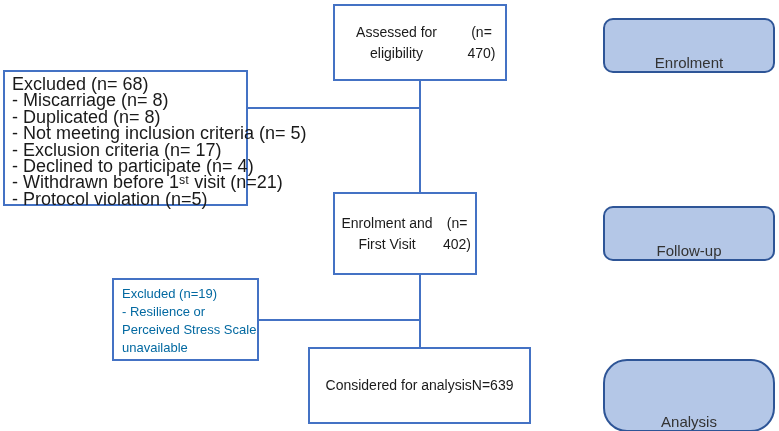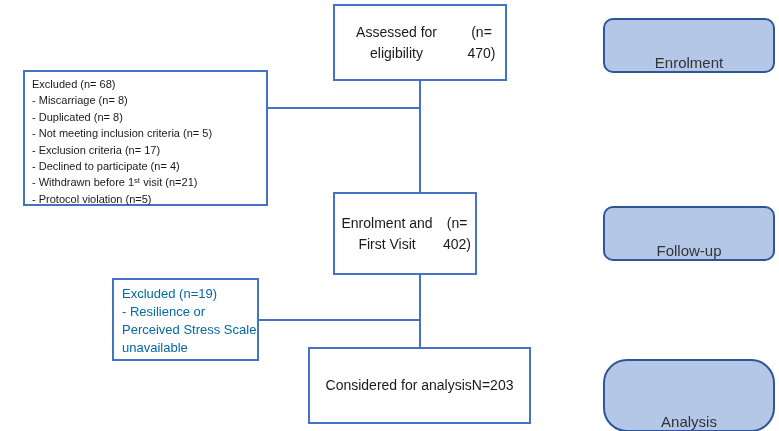--- a/index.html
+++ b/index.html
@@ -33,24 +33,23 @@
     line-height: 21px;
     color: #1a1a1a;
   }
   .box-assessed   { left: 333px; top: 4px;   width: 174px; height: 77px; }
   .box-enrolment  { left: 333px; top: 192px; width: 144px; height: 83px; }
   .box-considered { left: 308px; top: 347px; width: 223px; height: 77px; }
 
   .box-excluded-top {
     left: 3px; top: 70px; width: 245px; height: 136px;
     padding: 4px 10px 0 7px;
-    font-size: 11px;
+    font-size: 18px;
     line-height: 16.4px;
     color: #1a1a1a;
-    margin-left: 20px;
   }
   .box-excluded-bottom {
     left: 112px; top: 278px; width: 147px; height: 83px;
     padding: 5px 4px 0 8px;
     font-size: 13px;
     line-height: 18px;
     color: #0369a1;
   }
   .excluded-line { white-space: nowrap; }
 
@@ -117,21 +116,21 @@
 
   <div class="flow-box box-excluded-bottom">
     <div class="excluded-line">Excluded (n=19)</div>
     <div class="excluded-line">- Resilience or</div>
     <div class="excluded-line">Perceived Stress Scale</div>
     <div class="excluded-line">unavailable</div>
   </div>
 
   <div class="flow-box centered box-considered">
     <div>Considered for analysis</div>
-    <div>N=203</div>
+    <div>N=639</div>
   </div>
 
   <div class="stage-box stage-1">
     <span>Enrolment</span>
   </div>
   <div class="stage-box stage-2">
     <span>Follow-up</span>
   </div>
   <div class="stage-box stage-3">
     <span>Analysis</span>

